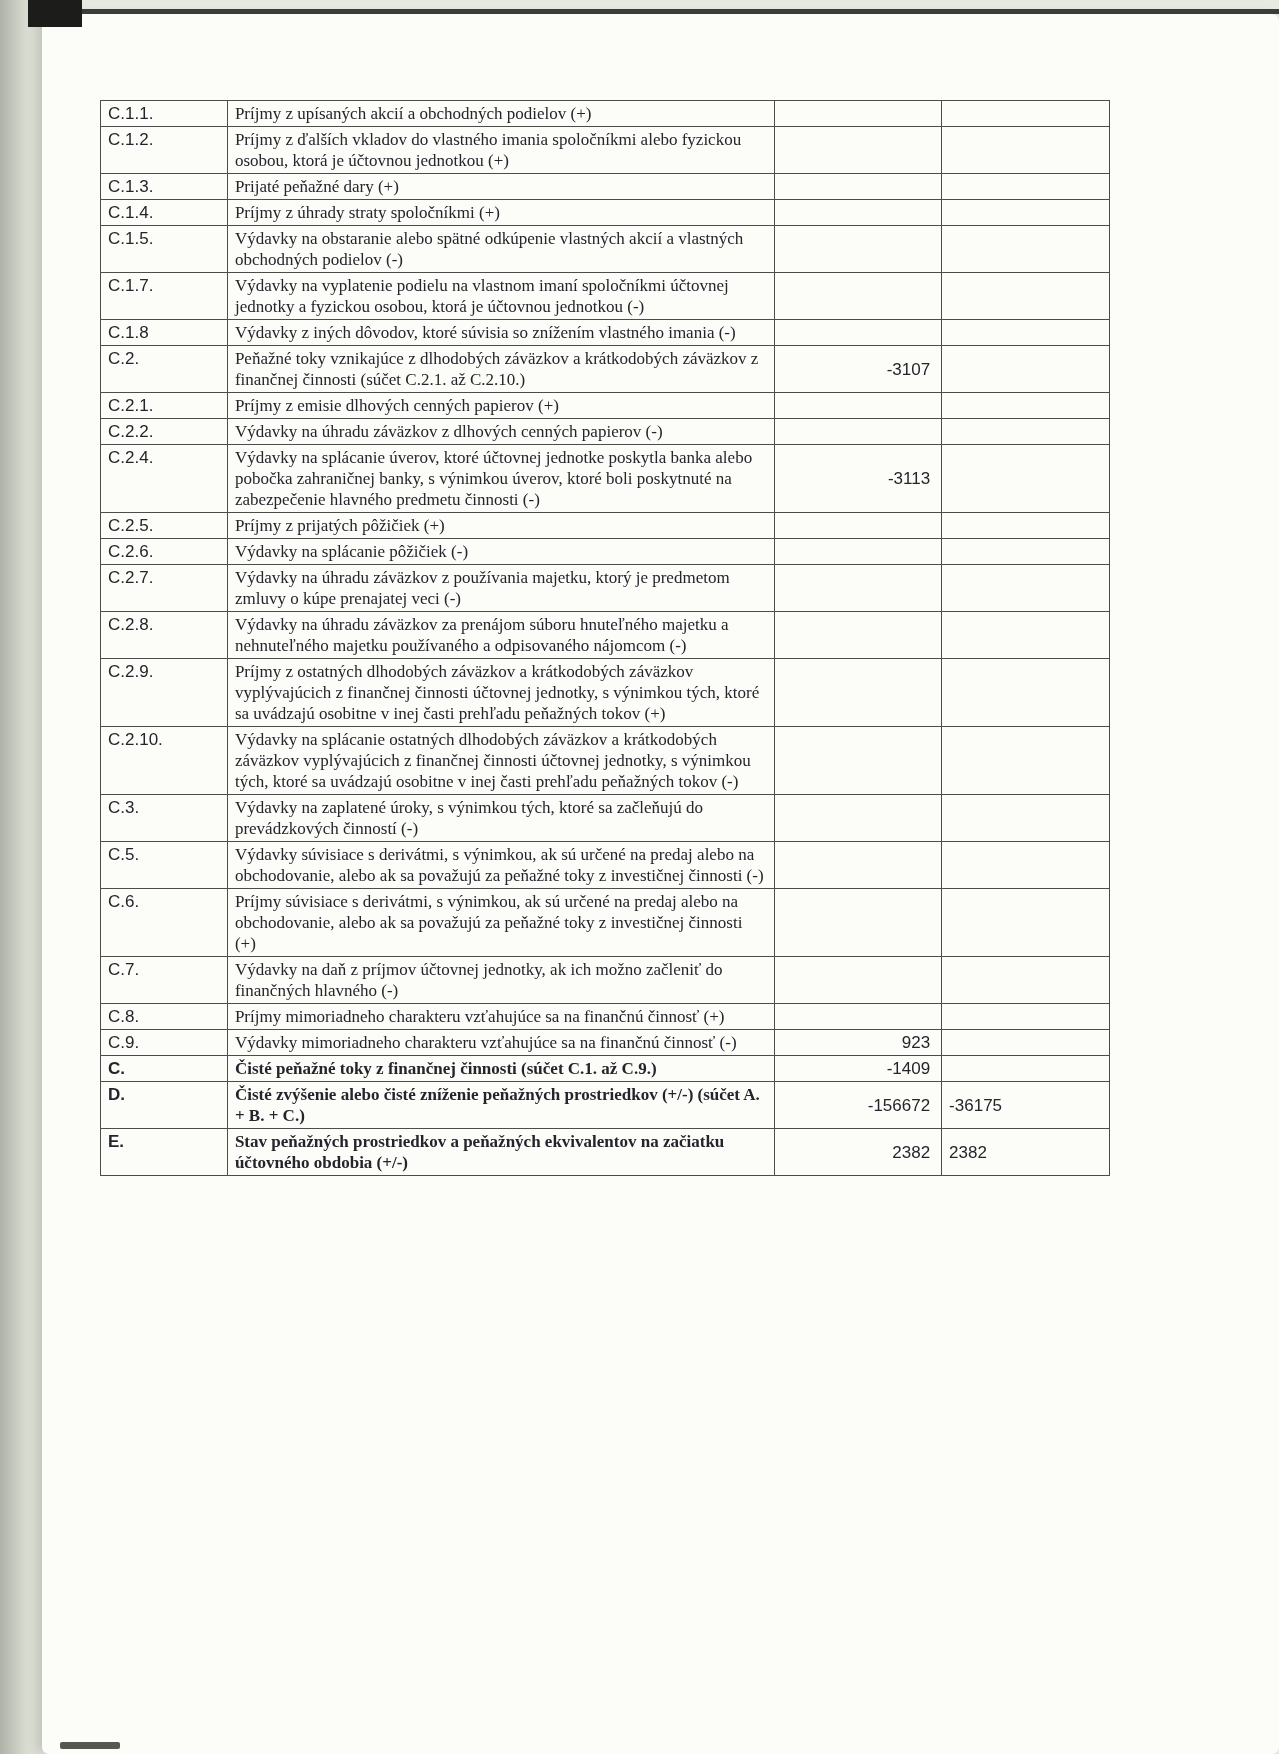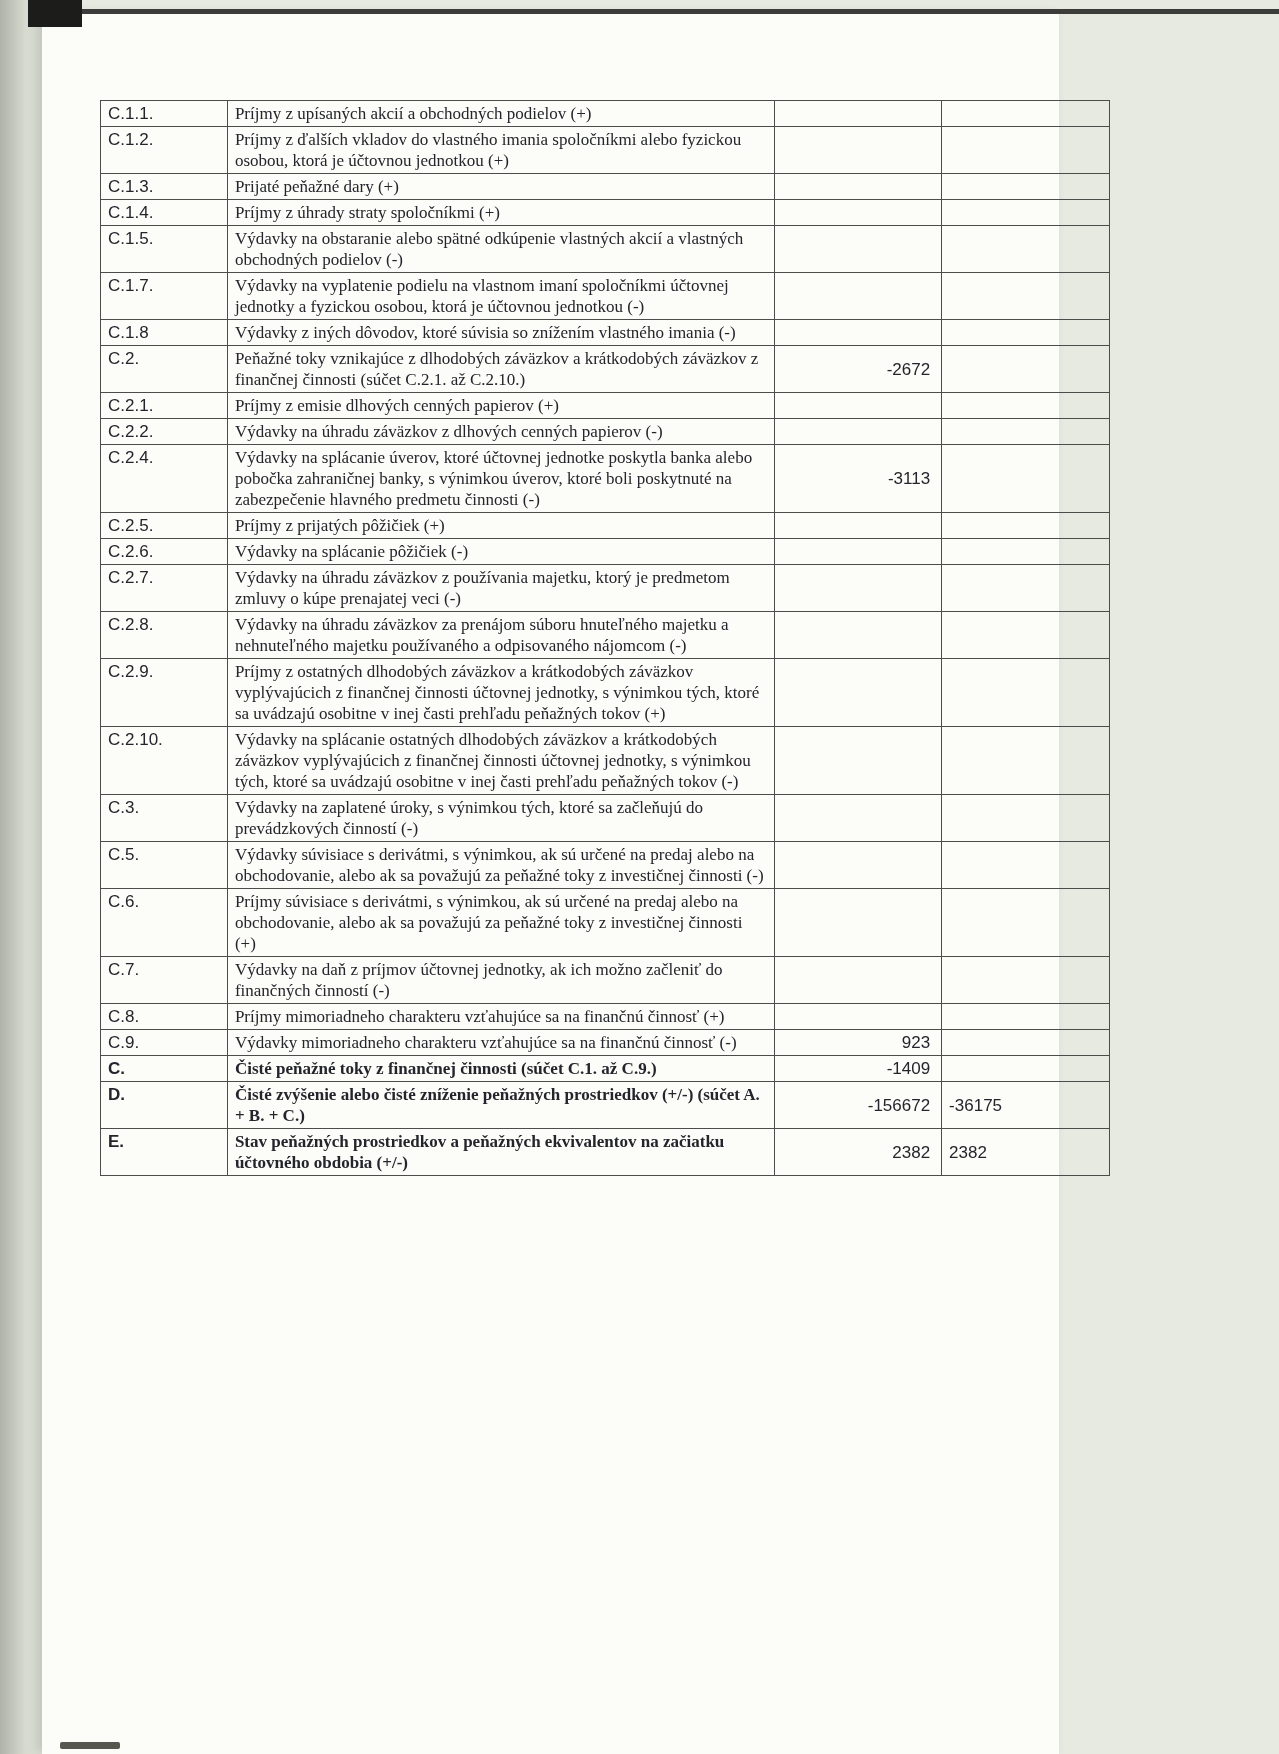--- a/index.html
+++ b/index.html
@@ -20,23 +20,24 @@
   }
   .scan-corner-mark {
     position: absolute; left: 28px; top: 0; width: 54px; height: 27px;
     background: #1c1c1a;
   }
   .scan-bottom-mark {
     position: absolute; left: 60px; top: 1742px; width: 60px; height: 7px;
     background: #56584f; border-radius: 2px;
   }
   .paper {
-    position: absolute; left: 42px; top: 14px; width: 1017px; height: 1740px;
+    position: absolute; left: 42px; top: 14px; width: 1237px; height: 1740px;
     background: #fcfcf8;
     box-shadow: -5px 0 10px rgba(40,45,35,0.18);
+    border-radius: 7px;
   }
   table.cf {
     position: absolute; left: 58px; top: 86px; width: 1010px;
     border-collapse: collapse;
     color: #24252c;
     font-size: 17px;
     line-height: 21px;
   }
   table.cf td {
     border: 1px solid #4c4c4a;
@@ -95,21 +96,21 @@
         </tr>
         <tr>
           <td class="code">C.1.8</td>
           <td class="desc">Výdavky z iných dôvodov, ktoré súvisia so znížením vlastného imania (-)</td>
           <td class="v1"></td>
           <td class="v2"></td>
         </tr>
         <tr>
           <td class="code">C.2.</td>
           <td class="desc">Peňažné toky vznikajúce z dlhodobých záväzkov a krátkodobých záväzkov z finančnej činnosti (súčet C.2.1. až C.2.10.)</td>
-          <td class="v1">-2672</td>
+          <td class="v1">-3107</td>
           <td class="v2"></td>
         </tr>
         <tr>
           <td class="code">C.2.1.</td>
           <td class="desc">Príjmy z emisie dlhových cenných papierov (+)</td>
           <td class="v1"></td>
           <td class="v2"></td>
         </tr>
         <tr>
           <td class="code">C.2.2.</td>
@@ -172,21 +173,21 @@
           <td class="v2"></td>
         </tr>
         <tr>
           <td class="code">C.6.</td>
           <td class="desc">Príjmy súvisiace s derivátmi, s výnimkou, ak sú určené na predaj alebo na obchodovanie, alebo ak sa považujú za peňažné toky z investičnej činnosti (+)</td>
           <td class="v1"></td>
           <td class="v2"></td>
         </tr>
         <tr>
           <td class="code">C.7.</td>
-          <td class="desc">Výdavky na daň z príjmov účtovnej jednotky, ak ich možno začleniť do finančných činností (-)</td>
+          <td class="desc">Výdavky na daň z príjmov účtovnej jednotky, ak ich možno začleniť do finančných hlavného (-)</td>
           <td class="v1"></td>
           <td class="v2"></td>
         </tr>
         <tr>
           <td class="code">C.8.</td>
           <td class="desc">Príjmy mimoriadneho charakteru vzťahujúce sa na finančnú činnosť (+)</td>
           <td class="v1"></td>
           <td class="v2"></td>
         </tr>
         <tr>

